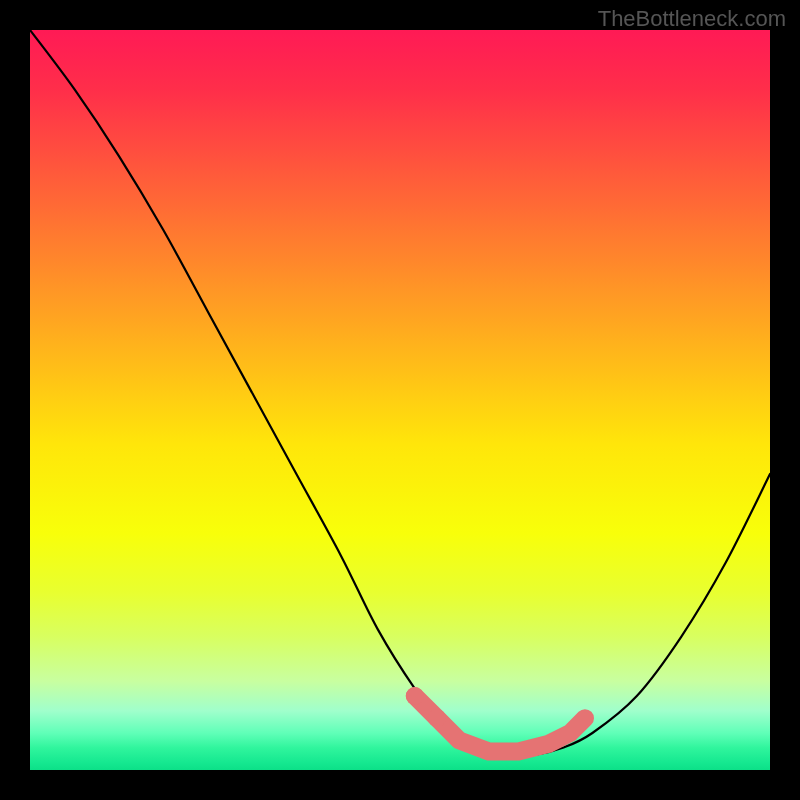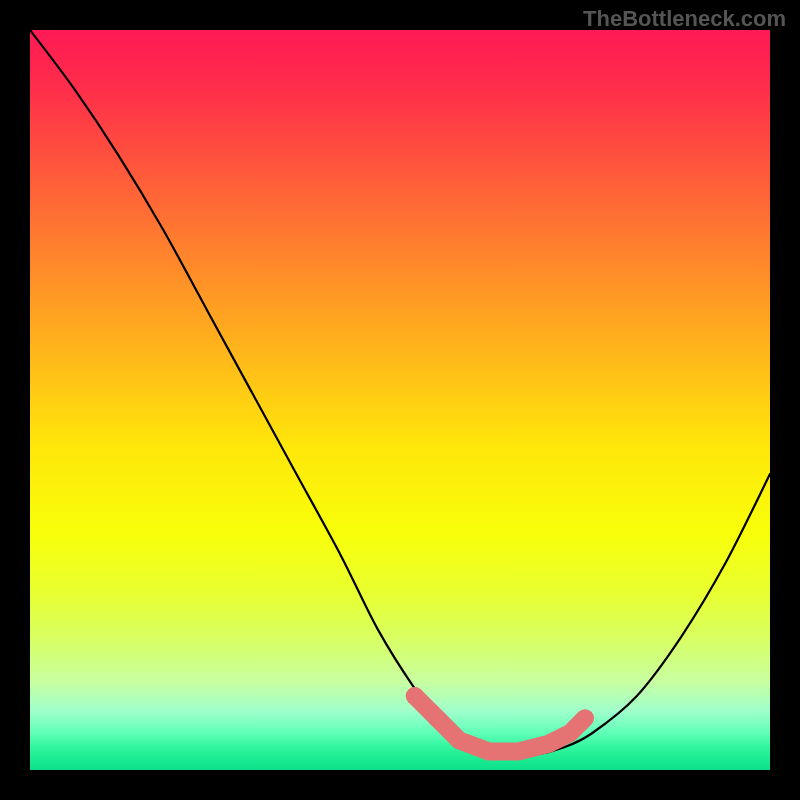--- a/index.html
+++ b/index.html
@@ -10,21 +10,21 @@
     position: relative;
     overflow: hidden;
     font-family: Arial, sans-serif;
   }
   .watermark {
     position: absolute;
     top: 6px;
     right: 14px;
     color: #555;
     font-size: 22px;
-    font-weight: 700;
+    font-weight: 400;
     z-index: 10;
   }
   .plot-area {
     position: absolute;
     left: 30px;
     top: 30px;
     width: 740px;
     height: 740px;
   }
   .gradient-bg {

